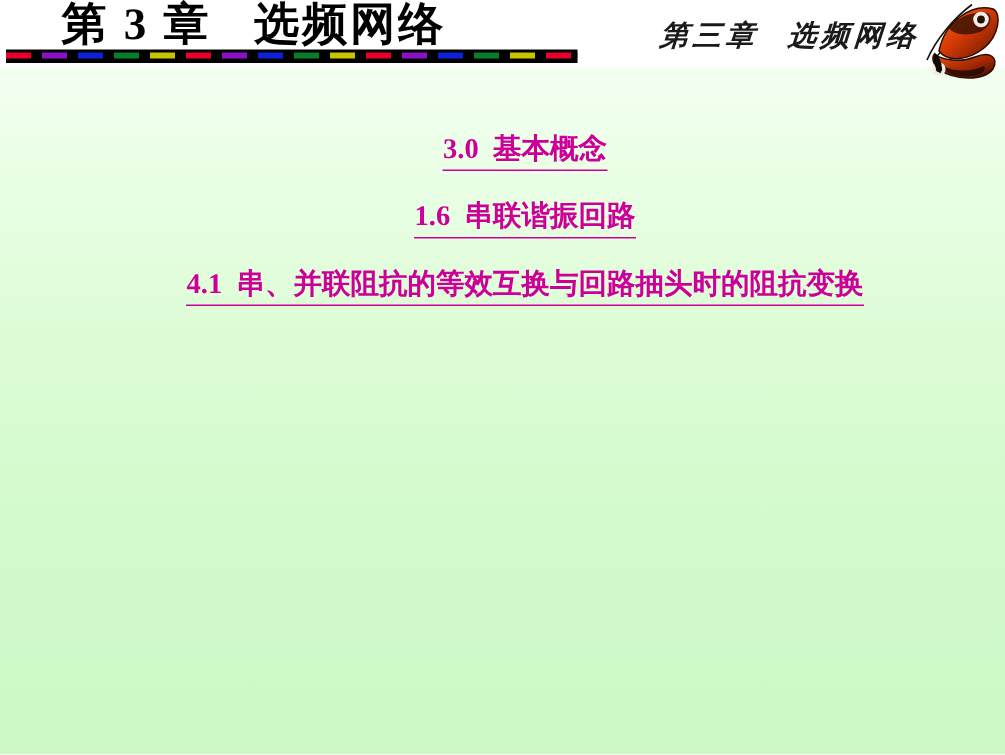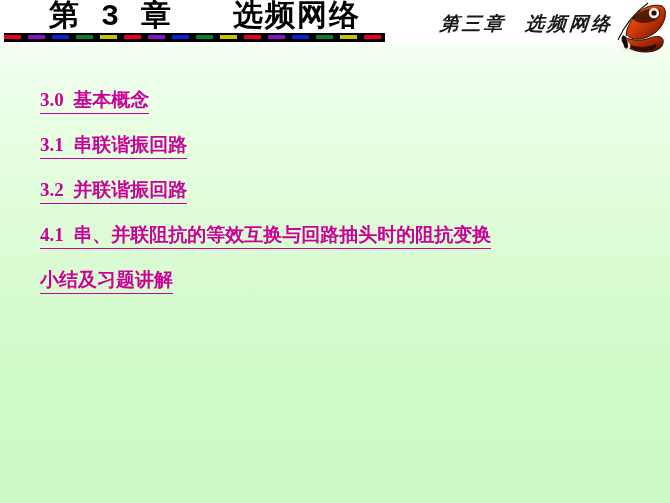--- a/index.html
+++ b/index.html
@@ -29,23 +29,23 @@
     left: 0;
     top: 0;
     width: 670px;
     height: 45px;
     background: #ffffff;
   }
 
   
   .main-title {
     position: absolute;
-    left: 49px;
+    left: 41px;
     top: -1px;
-    font-family: Liberation Mono, monospace;
+    font-family: Liberation Serif, serif;
     font-size: 30px;
     font-weight: bold;
     color: #000000;
     letter-spacing: 2px;
     white-space: pre;
     line-height: 36px;
   }
 
   
   .divider-bar {
@@ -112,20 +112,21 @@
   .agenda-item {
     display: block;
     color: #cc0099;
     font-family: "Liberation Serif", "DejaVu Serif", serif;
     font-size: 19px;
     font-weight: bold;
     line-height: 24px;
     height: 45px;
     text-decoration: none;
     white-space: pre;
+    text-align: center;
   }
   .agenda-item .txt {
     border-bottom: 1.5px solid #cc0099;
     padding-bottom: 1px;
     display: inline-block;
   }
 </style>
 </head>
 <body>
 
@@ -175,19 +176,17 @@
       <circle cx="58" cy="13" r="2.6" fill="#25120a"></circle>
       <circle cx="30" cy="46" r="4.4" fill="#f1ece1"></circle>
       <circle cx="30" cy="46" r="2.1" fill="#25120a"></circle>
 
       <path d="M27 35 C 31 38, 33 44, 31 49 C 28 47, 25 41, 27 35 Z" fill="#140802"></path>
     </svg>
   </div>
 
   <div class="agenda">
     <a class="agenda-item" href="#"><span class="txt">3.0  基本概念</span></a>
-    <a class="agenda-item" href="#"><span class="txt">3.1  串联谐振回路</span></a>
-    <a class="agenda-item" href="#"><span class="txt">3.2  并联谐振回路</span></a>
+    <a class="agenda-item" href="#"><span class="txt">1.6  串联谐振回路</span></a>
     <a class="agenda-item" href="#"><span class="txt">4.1  串、并联阻抗的等效互换与回路抽头时的阻抗变换</span></a>
-    <a class="agenda-item" href="#"><span class="txt">小结及习题讲解</span></a>
   </div>
 
 </div>
 
 </body></html>

